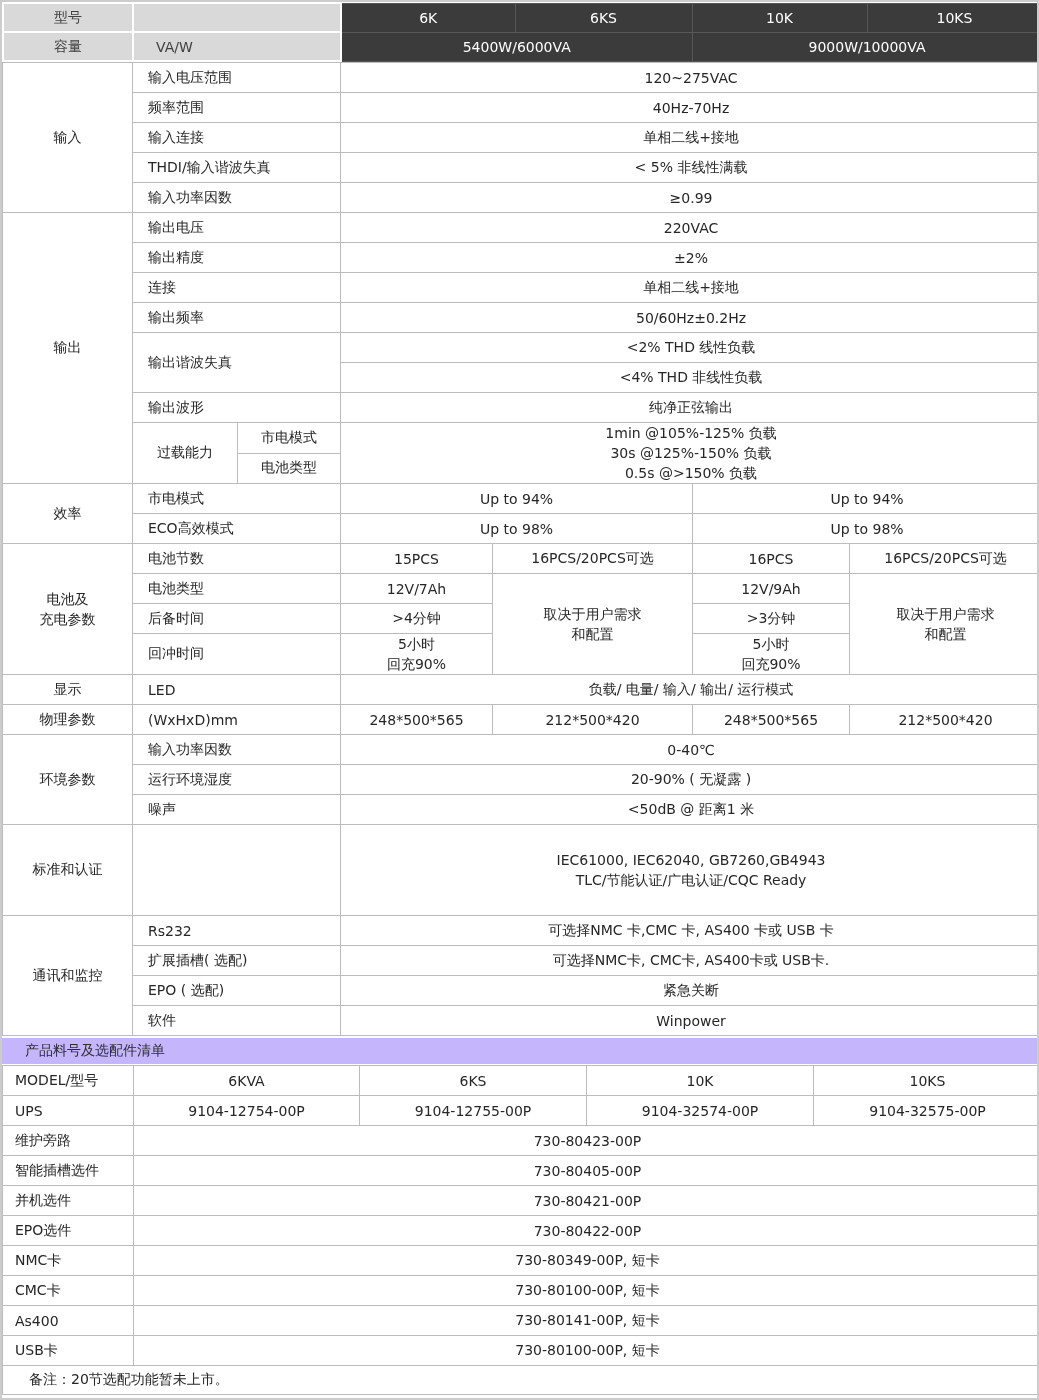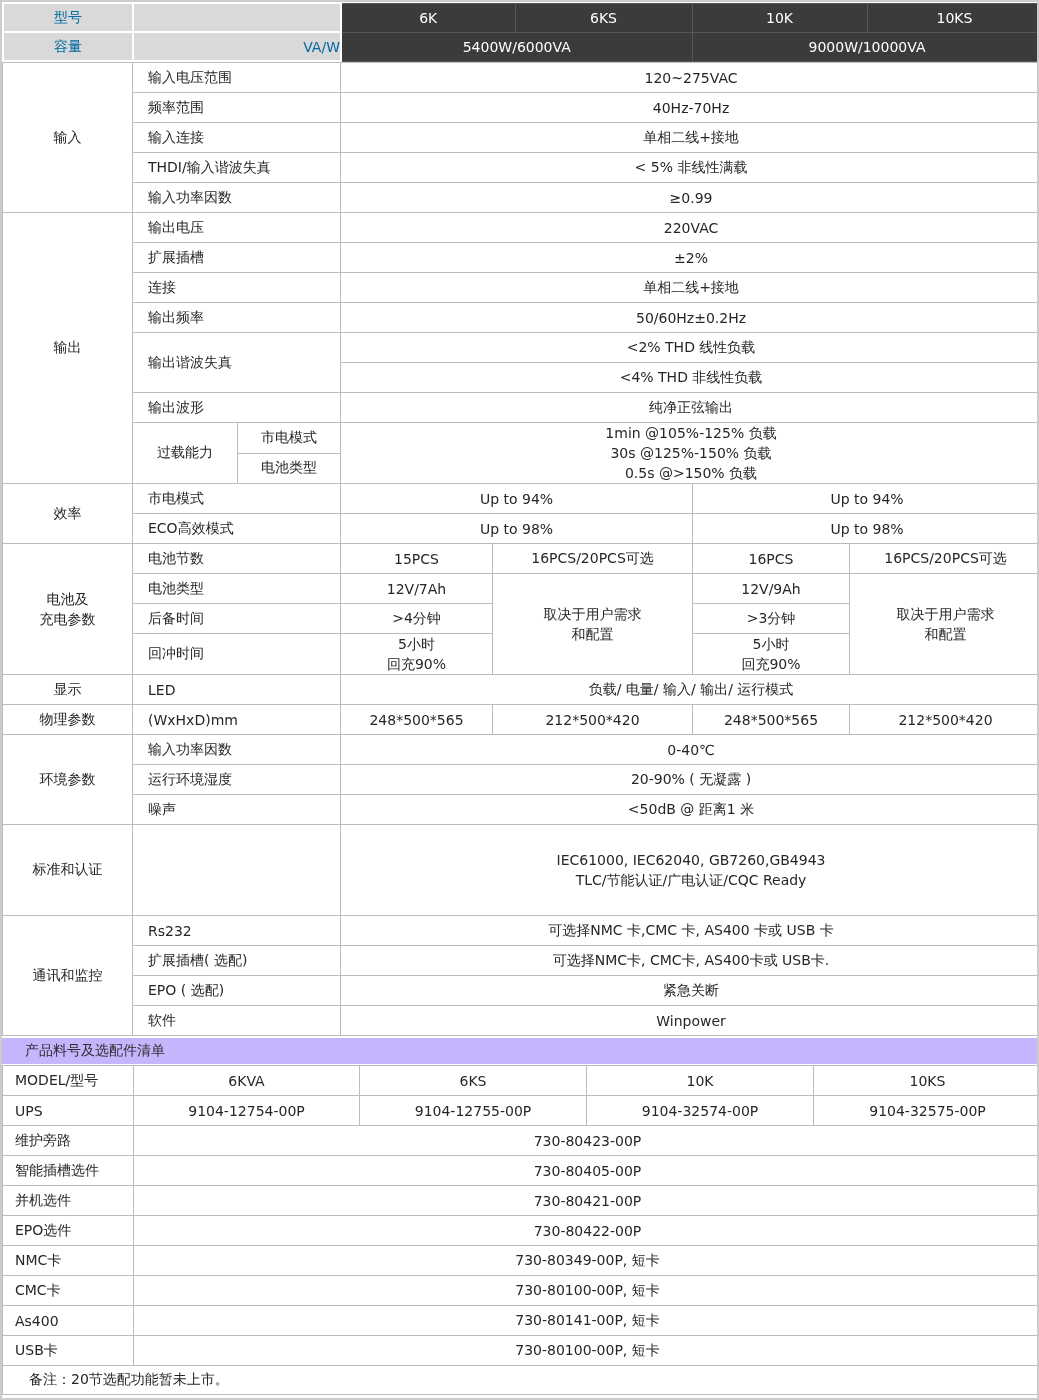--- a/index.html
+++ b/index.html
@@ -16,22 +16,22 @@
     overflow: hidden;
   }
   table { border-collapse: collapse; table-layout: fixed; width: 100%; }
   td { border: 1px solid #bcbcbc; text-align: center; vertical-align: middle;
        overflow: hidden; white-space: nowrap; }
   tr { height: 30px; }
 
   
   .top-table tr { height: 29px; }
   .top-table td { border: 2px solid #ffffff; }
-  td.graycell { background: #d9d9d9; color: #0369a1; }
-  td.graycell.unit { text-align: right; padding-left: 22px; margin-top: 12px; }
+  td.graycell { background: #d9d9d9; color: #404040; }
+  td.graycell.unit { text-align: left; padding-left: 22px; margin-top: 12px; }
   td.darkcell { background: #3b3b3b; color: #ffffff; border: 1px solid #575757; }
 
   
   td.sectionlabel { background: #ffffff; }
   td.speclabel { text-align: left; padding-left: 15px; margin-top: 40px; }
   .twoline { line-height: 20px; }
   .threeline { line-height: 20px; }
   tr.h40 { height: 40px; }
   tr.h91 { height: 91px; }
   tr.h29 { height: 29px; }
@@ -111,21 +111,21 @@
       <td class="speclabel" colspan="2">输入功率因数</td>
       <td colspan="4">≥0.99</td>
     </tr>
 
     <tr>
       <td class="sectionlabel" rowspan="9">输出</td>
       <td class="speclabel" colspan="2">输出电压</td>
       <td colspan="4">220VAC</td>
     </tr>
     <tr>
-      <td class="speclabel" colspan="2">扩展插槽</td>
+      <td class="speclabel" colspan="2">输出精度</td>
       <td colspan="4">±2%</td>
     </tr>
     <tr>
       <td class="speclabel" colspan="2">连接</td>
       <td colspan="4">单相二线+接地</td>
     </tr>
     <tr>
       <td class="speclabel" colspan="2">输出频率</td>
       <td colspan="4">50/60Hz±0.2Hz</td>
     </tr>

